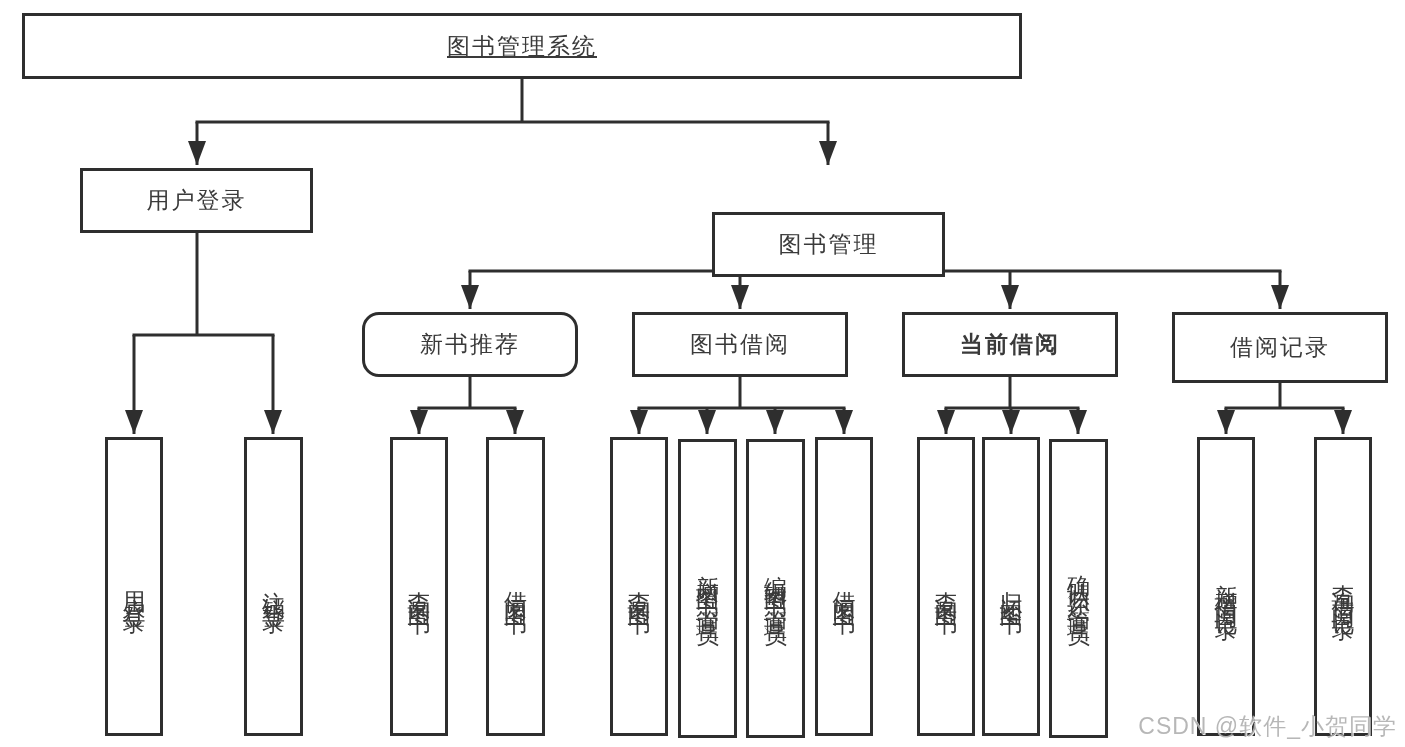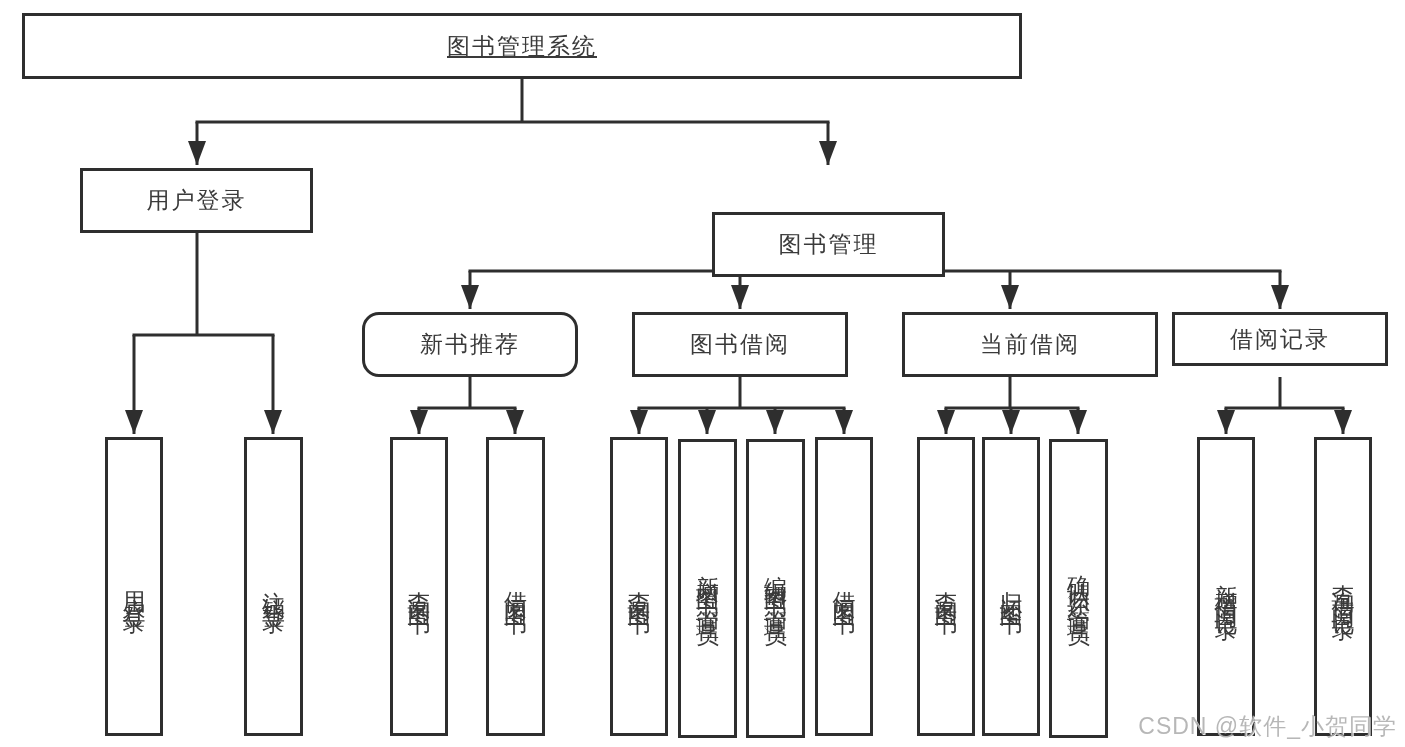--- a/index.html
+++ b/index.html
@@ -114,22 +114,22 @@
     </g>
   </svg>
 
   <div class="hbox" style="left:22px; top:13px; width:1000px; height:66px;text-decoration:underline;">图书管理系统</div>
 
   <div class="hbox" style="left:80px; top:168px; width:233px; height:65px;">用户登录</div>
   <div class="hbox" style="left:712px; top:168px; width:233px; height:65px;margin-top:44px;">图书管理</div>
 
   <div class="hbox" style="left:362px; top:312px; width:216px; height:65px;border-radius:17px;">新书推荐</div>
   <div class="hbox" style="left:632px; top:312px; width:216px; height:65px;">图书借阅</div>
-  <div class="hbox" style="left:902px; top:312px; width:256px; height:65px;">当前借阅</div>
-  <div class="hbox" style="left:1172px; top:312px; width:216px; height:54px;">借阅记录</div>
+  <div class="hbox" style="left:902px; top:312px; width:216px; height:65px;font-weight:bold;">当前借阅</div>
+  <div class="hbox" style="left:1172px; top:312px; width:216px; height:71px;">借阅记录</div>
 
   <div class="vbox" style="left:105px; top:437px; width:58px; height:299px;">用户登录</div>
   <div class="vbox" style="left:244px; top:437px; width:59px; height:299px;">注销登录</div>
 
   <div class="vbox" style="left:390px; top:437px; width:58px; height:299px;">查询图书</div>
   <div class="vbox" style="left:486px; top:437px; width:59px; height:299px;">借阅图书</div>
 
   <div class="vbox" style="left:610px; top:437px; width:58px; height:299px;">查询图书</div>
   <div class="vbox" style="left:678px; top:439px; width:59px; height:299px;">新增图书（管理员）</div>
   <div class="vbox" style="left:746px; top:439px; width:59px; height:299px;">编辑图书（管理员）</div>

